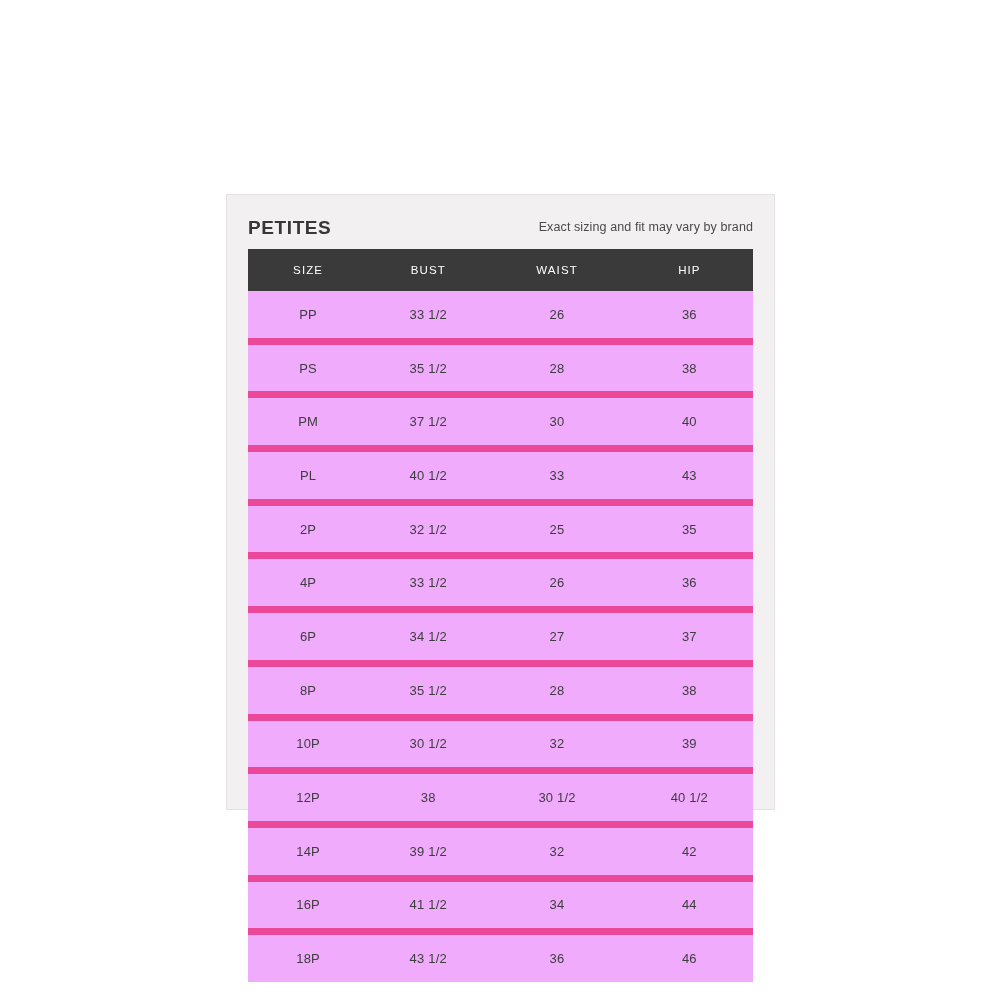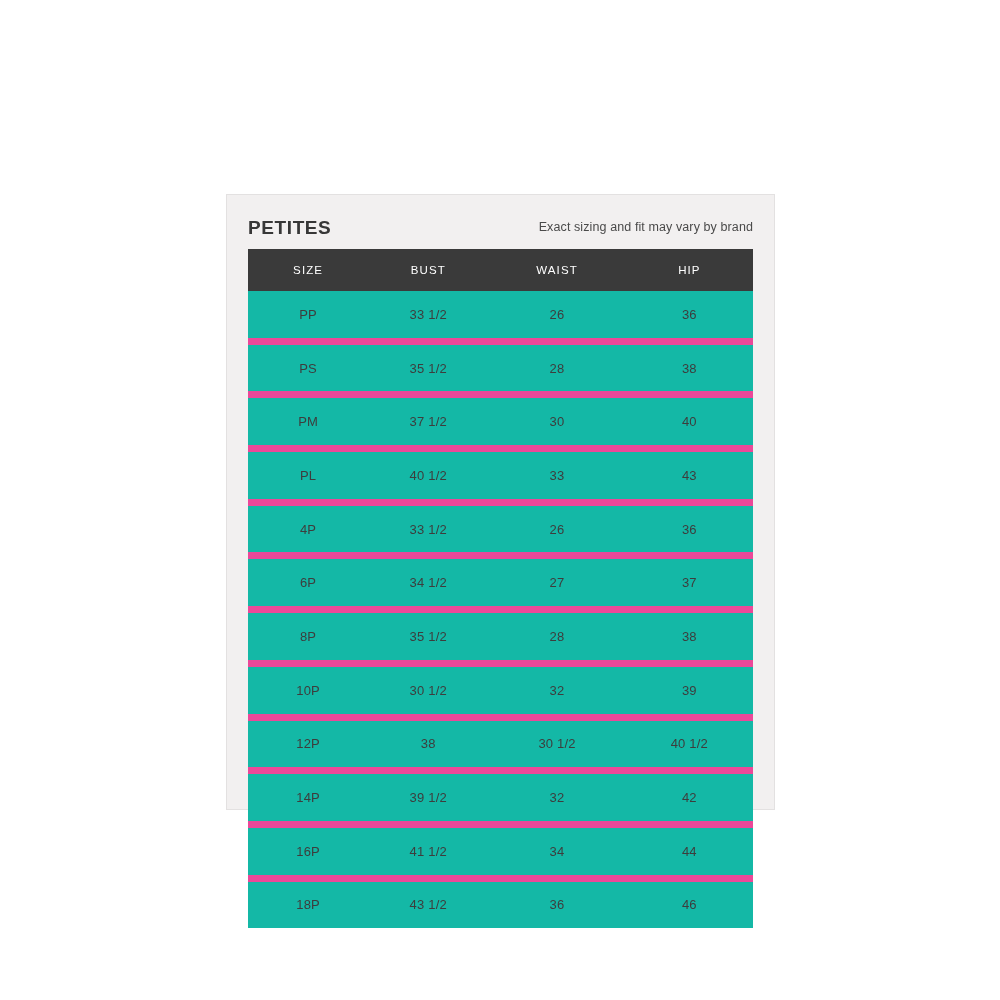--- a/index.html
+++ b/index.html
@@ -85,21 +85,21 @@
   }
   thead th {
     height: 34px;
     color: #ffffff;
     font-size: 11.5px;
     font-weight: bold;
     letter-spacing: 1.1px;
     vertical-align: middle;
   }
   tbody tr {
-    background: #14b8a6;
+    background: #f0abfc;
   }
   tbody tr + tr td {
     border-top: 7px solid #ec4899;
   }
   tbody td {
     height: 38.7px;
     color: #3d3d3d;
     font-size: 13px;
     vertical-align: middle;
     letter-spacing: 0.2px;
@@ -158,20 +158,26 @@
             <td>30</td>
             <td>40</td>
           </tr>
           <tr>
             <td>PL</td>
             <td>40 1/2</td>
             <td>33</td>
             <td>43</td>
           </tr>
           <tr>
+            <td>2P</td>
+            <td>32 1/2</td>
+            <td>25</td>
+            <td>35</td>
+          </tr>
+          <tr>
             <td>4P</td>
             <td>33 1/2</td>
             <td>26</td>
             <td>36</td>
           </tr>
           <tr>
             <td>6P</td>
             <td>34 1/2</td>
             <td>27</td>
             <td>37</td>

